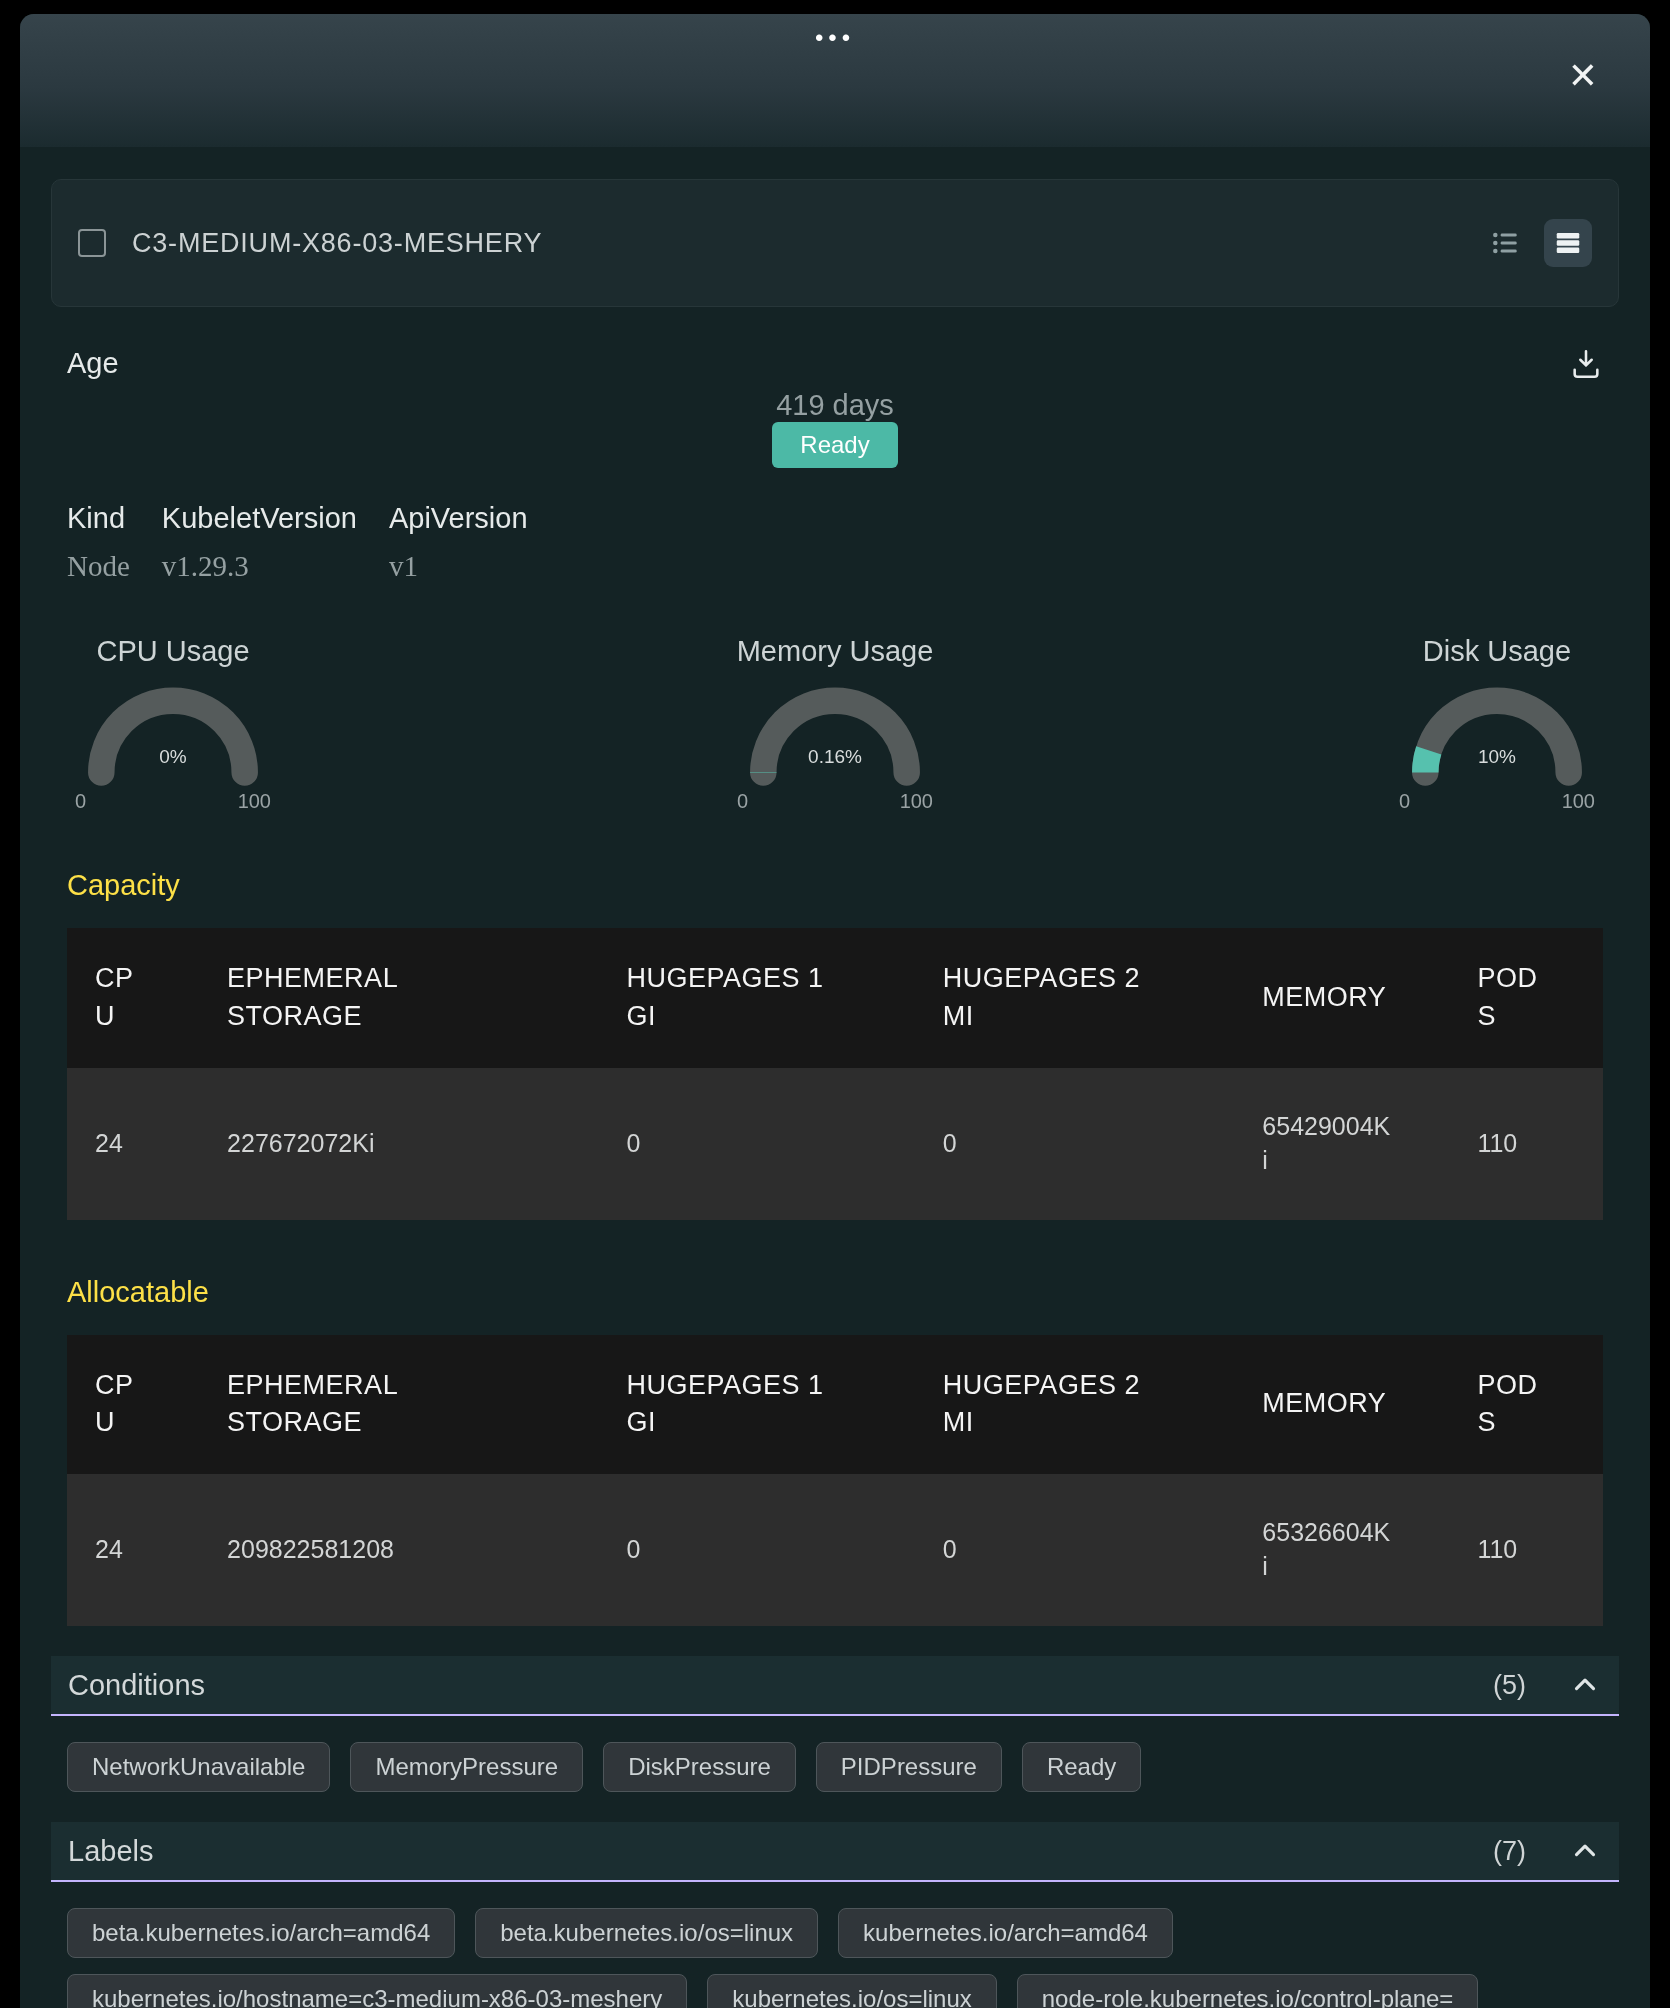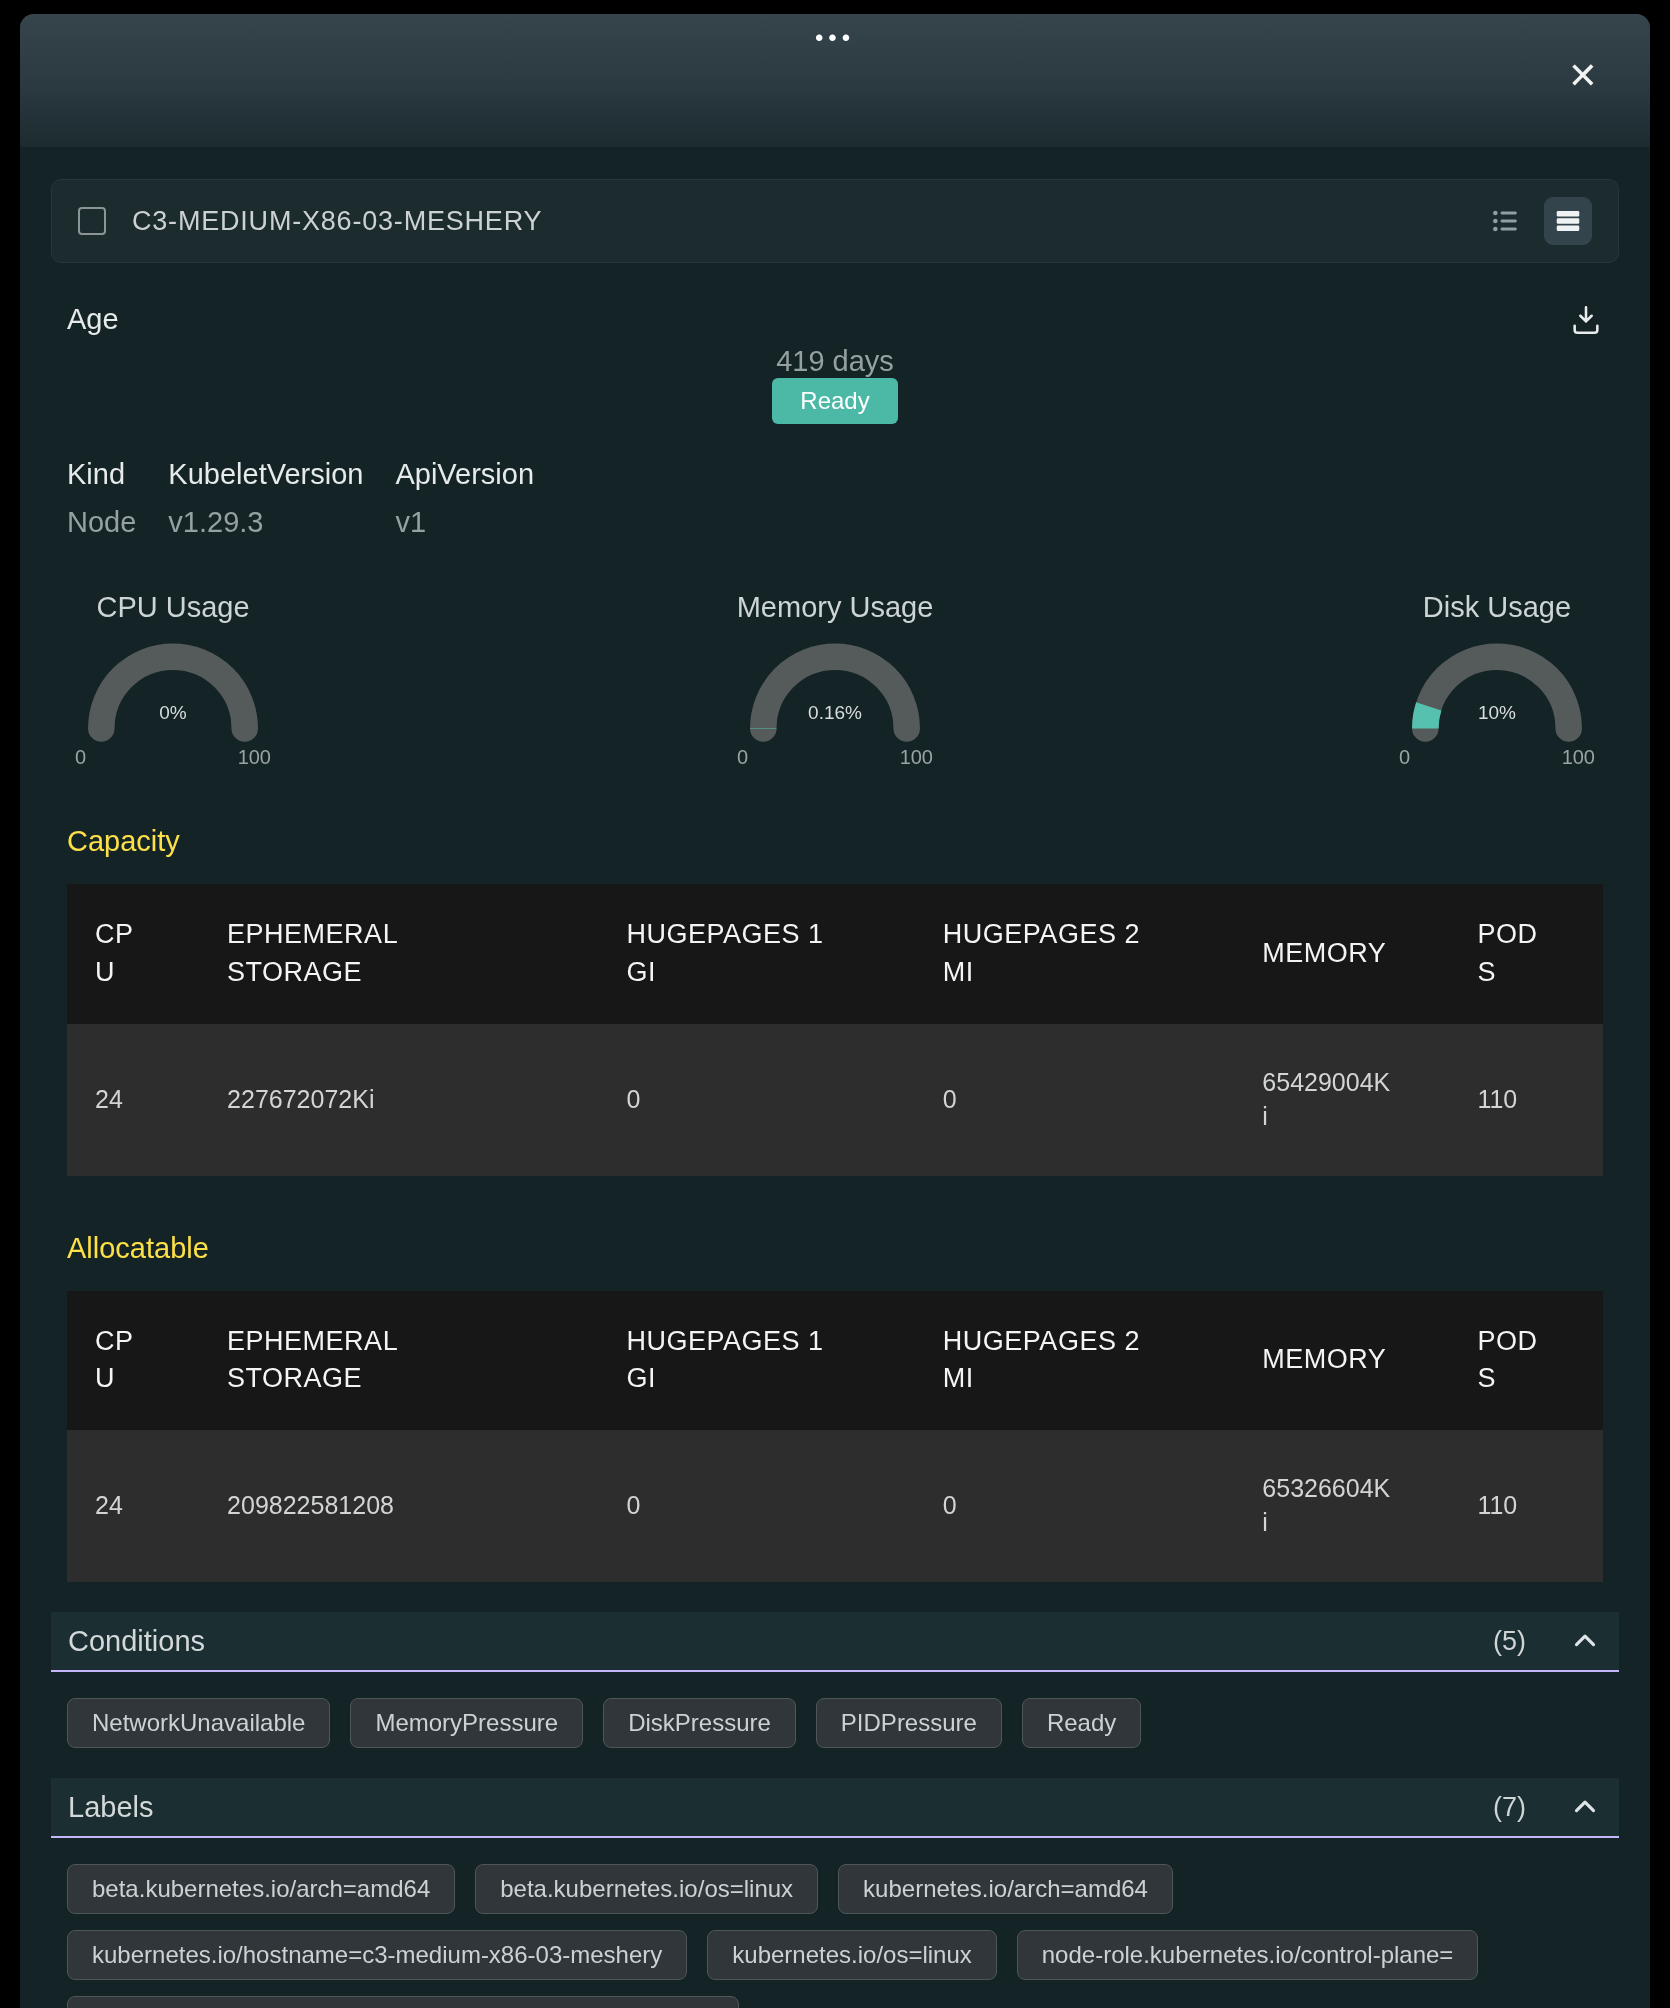--- a/index.html
+++ b/index.html
@@ -6,40 +6,40 @@
   html,body { width:1670px; height:2008px; overflow:hidden; background:#000;
     font-family:"Liberation Sans","DejaVu Sans",sans-serif; }
   .modal { position:absolute; left:20px; right:20px; top:14px; height:2200px;
     background:#142325; border-radius:14px; overflow:hidden; }
   .modal-top { height:133px; background:linear-gradient(180deg,#36444b 0%,#2b3940 55%,#1b2b2f 100%); position:relative; }
   .dots { text-align:center; color:#ffffff; font-size:24px; letter-spacing:5px; padding-top:10px; cursor:grab; }
   .close-btn { position:absolute; top:44px; right:52px; font-size:36px; color:#f2f4f4;
     background:none; border:none; cursor:pointer; line-height:1; }
   .content { padding:0 31px 60px; }
 
-  .card-header { margin-top:32px; height:84px; background:#1c2b2e; border:1px solid #273639;
+  .card-header { margin-top:32px; height:128px; background:#1c2b2e; border:1px solid #273639;
     border-radius:10px; display:flex; align-items:center; padding:0 26px; }
   .checkbox { width:28px; height:28px; border:2px solid #8b9597; border-radius:4px; background:transparent; cursor:pointer; flex:none; }
   .card-title { margin-left:26px; font-size:27px; letter-spacing:0.8px; color:#ccd2d3; flex:1; }
   .view-toggles { display:flex; align-items:center; gap:22px; }
   .toggle-plain { width:32px; height:32px; cursor:pointer; }
   .toggle-active { width:48px; height:48px; background:#34444c; border-radius:9px;
     display:flex; align-items:center; justify-content:center; cursor:pointer; }
   .toggle-active svg { width:30px; height:30px; }
 
   .meta { margin:40px 16px 0; }
   .meta-row1 { display:flex; justify-content:space-between; align-items:flex-start; }
   .meta-row2 { display:flex; justify-content:space-between; align-items:center; margin-top:8px;flex-direction:column; }
   .lbl { font-size:29px; color:#e6eaea; }
   .val { font-size:29px; color:#95a0a2; }
   .download-btn { background:none; border:none; cursor:pointer; width:34px; height:34px; }
   .ready-badge { background:#4cb9a6; color:#ffffff; font-size:24px; padding:9px 28px; border-radius:6px; }
 
   .kv-row { display:flex; gap:32px; margin-top:34px; }
-  .kv .val { margin-top:15px; }
+  .kv .val { margin-top:15px;font-family:Liberation Serif, serif; }
 
   .gauges { display:flex; justify-content:space-between; margin:52px 16px 0; }
   .gauge { width:212px; text-align:center; }
   .gauge-title { font-size:29px; color:#cdd4d5; margin-bottom:14px; }
   .gauge-wrap { position:relative; width:188px; margin:0 auto; }
   .gauge-wrap svg { width:188px; height:106px; display:block; }
   .gauge-bg { fill:none; stroke:#555b5b; stroke-width:17; stroke-linecap:round; }
   .gauge-fill { fill:none; stroke:#56c1ae; stroke-width:17; stroke-linecap:butt; }
   .gauge-value { position:absolute; left:0; right:0; top:64px; font-size:19px; color:#d8dcdc; }
   .gauge-minmax { display:flex; justify-content:space-between; padding:0 8px; font-size:20px; color:#9aa3a5; margin-top:2px; }

